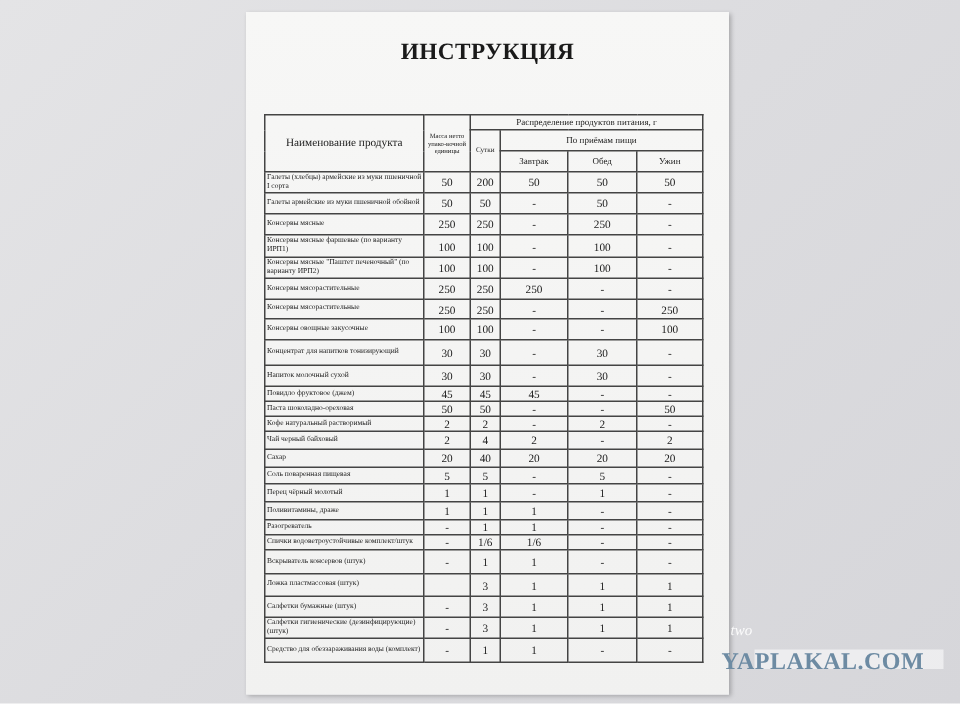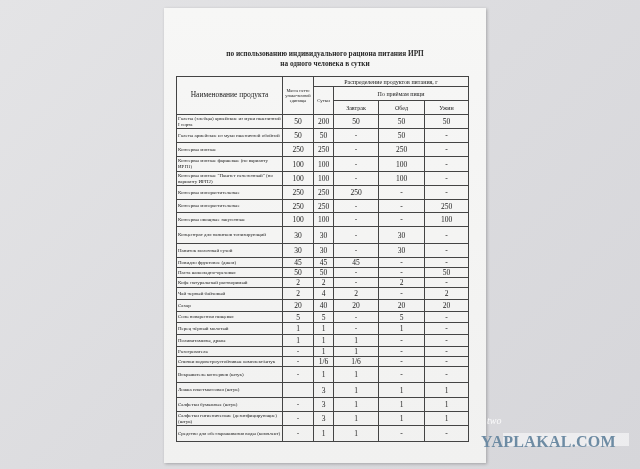--- a/index.html
+++ b/index.html
@@ -51,22 +51,21 @@
   }
   .wm-faint {
     position:absolute; left:487px; top:415px; font-family:"Liberation Serif", serif;
     font-style:italic; font-size:10px; color:rgba(255,255,255,0.9);
   }
 </style>
 </head>
 <body>
 
 <div class="paper">
-  <div class="subtitle sub1">по использованию индивидуального рациона питания ИРП</div>
-  <div class="subtitle sub2">на одного человека в сутки</div>
+  <div class="title">ИНСТРУКЦИЯ</div>
 
   <table class="ration">
     <colgroup>
       <col style="width:106px">
       <col style="width:31px">
       <col style="width:20px">
       <col style="width:45px">
       <col style="width:46px">
       <col style="width:44px">
     </colgroup>

